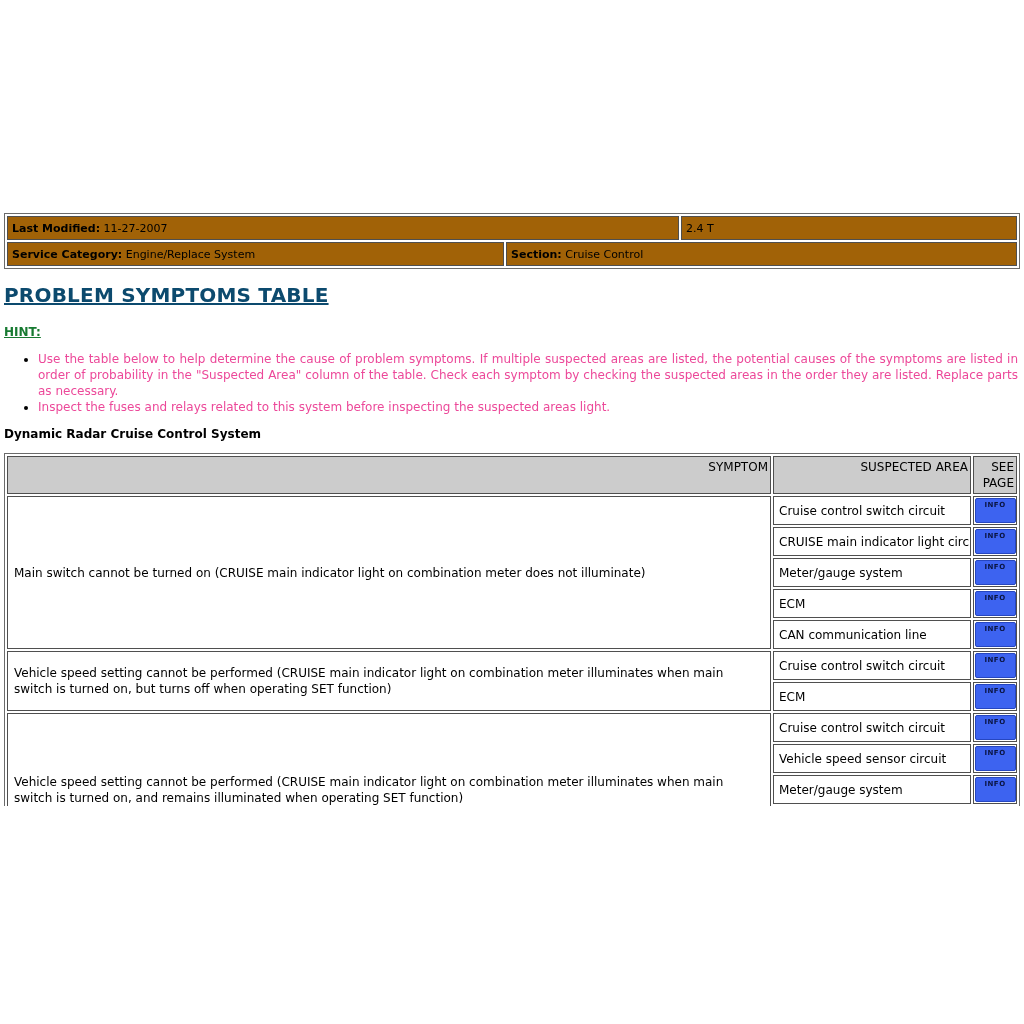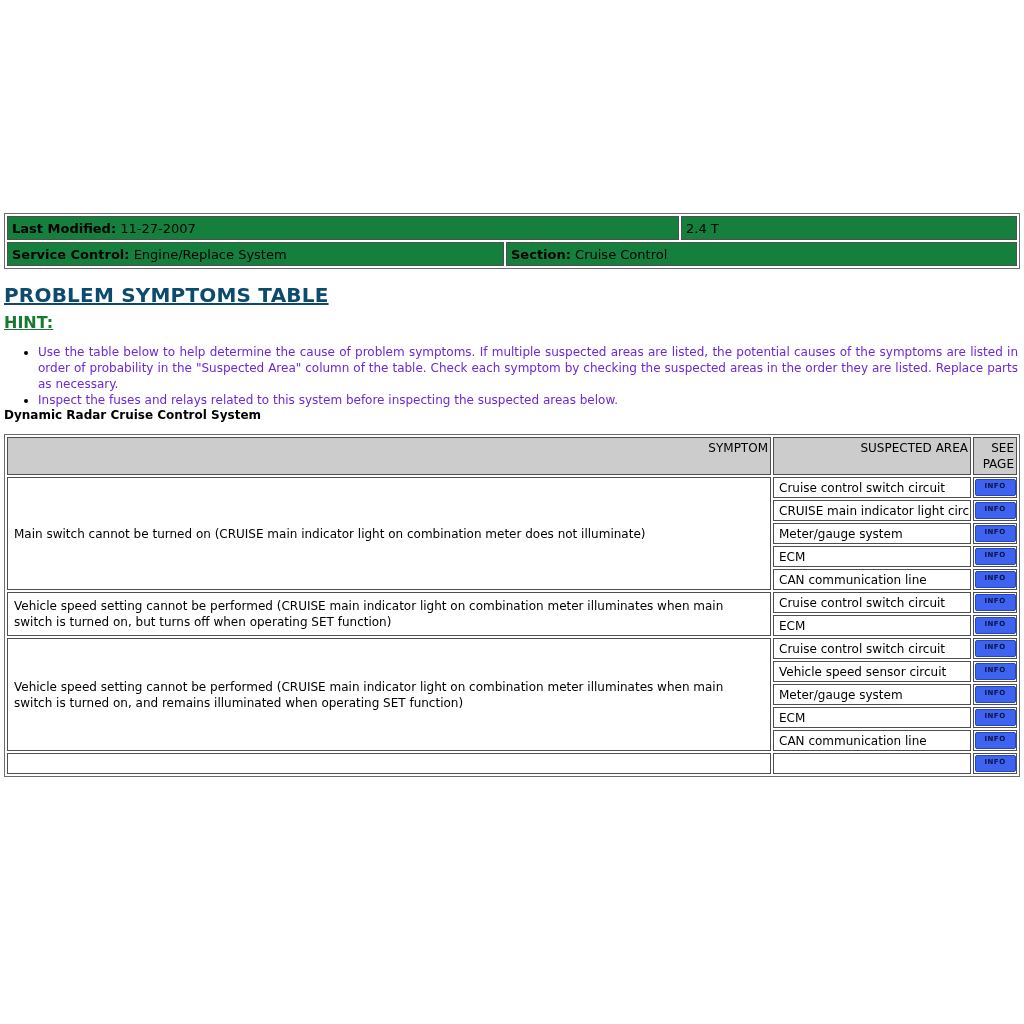--- a/index.html
+++ b/index.html
@@ -11,42 +11,42 @@
     font-size: 12px; color: #000;
   }
 
   
   table.meta {
     width: 1016px; table-layout: fixed;
     border-collapse: separate; border-spacing: 2px;
     border: 1px solid #6b6b6b;
   }
   table.meta td {
-    border: 1px solid #4f4f4f; background: #15803d;
+    border: 1px solid #4f4f4f; background: #a16207;
     height: 24px; padding: 0 4px; vertical-align: middle;
-    white-space: nowrap; overflow: hidden; font-size: 13px;
+    white-space: nowrap; overflow: hidden; font-size: 11px;
   }
   .lbl { font-weight: bold; }
 
   
   .page-title {
     margin: 14px 0 0 0; font-size: 20px; font-weight: bold;
     color: #0c4a6e; text-decoration: underline; letter-spacing: .2px;
   }
   .hint-label {
-    margin-top: 6px; font-weight: bold; color: #177a31;
-    text-decoration: underline; font-size: 16px;
+    margin-top: 18px; font-weight: bold; color: #177a31;
+    text-decoration: underline; font-size: 12px;
   }
   ul.hints {
     margin: 12px 0 0 0; padding: 0 2px 0 34px;
-    color: #6d28d9; text-align: justify;
+    color: #ec4899; text-align: justify;
   }
   ul.hints li { line-height: 16px; margin: 0; }
   ul.hints li::marker { color: #000; }
-  .table-caption { margin-top: 0; font-weight: bold; font-size: 12px; }
+  .table-caption { margin-top: 12px; font-weight: bold; font-size: 12px; }
 
   
   .table-clip { margin-top: 12px; height: 353px; overflow: hidden; }
   table.symptoms {
     width: 1016px; table-layout: fixed;
     border-collapse: separate; border-spacing: 2px;
     border: 1px solid #6b6b6b;
   }
   table.symptoms th {
     background: #cccccc; border: 1px solid #4f4f4f;
@@ -55,21 +55,21 @@
   }
   table.symptoms td {
     border: 1px solid #4f4f4f; background: #fff;
     font-size: 12px; vertical-align: middle;
   }
   td.sym  { padding: 4px 6px; line-height: 16px; }
   td.area { height: 19px; padding: 1px 5px; white-space: nowrap; overflow: hidden; }
   td.see  { height: 21px; padding: 1px 0; text-align: center; }
 
   .info-btn {
-    display: inline-block; width: 41px; height: 17px;
+    display: inline-block; width: 41px; height: 25px;
     background: #3d63f0; border: 1px solid #2646c0; border-radius: 2px;
     color: #0a1440; font-size: 7px; font-weight: bold;
     line-height: 13px; text-align: center; letter-spacing: .5px;
     vertical-align: middle; cursor: pointer;
   }
 </style>
 </head>
 <body>
 
 <table class="meta">
@@ -83,36 +83,36 @@
     <td colspan="2">
       <span class="lbl">Last Modified:</span>
       <span>11-27-2007</span>
     </td>
     <td>
       <span>2.4 T</span>
     </td>
   </tr>
   <tr>
     <td>
-      <span class="lbl">Service Control:</span>
+      <span class="lbl">Service Category:</span>
       <span>Engine/Replace System</span>
     </td>
     <td colspan="2">
       <span class="lbl">Section:</span>
       <span>Cruise Control</span>
     </td>
   </tr>
 </tbody>
   </table>
 
 <div class="page-title">PROBLEM SYMPTOMS TABLE</div>
 <div class="hint-label">HINT:</div>
 <ul class="hints">
   <li>Use the table below to help determine the cause of problem symptoms. If multiple suspected areas are listed, the potential causes of the symptoms are listed in order of probability in the "Suspected Area" column of the table. Check each symptom by checking the suspected areas in the order they are listed. Replace parts as necessary.</li>
-  <li>Inspect the fuses and relays related to this system before inspecting the suspected areas below.</li>
+  <li>Inspect the fuses and relays related to this system before inspecting the suspected areas light.</li>
 </ul>
 <div class="table-caption">Dynamic Radar Cruise Control System</div>
 
 <div class="table-clip">
 <table class="symptoms">
   <colgroup>
         <col style="width:764px">
         <col style="width:198px">
         <col style="width:44px">
       </colgroup>

